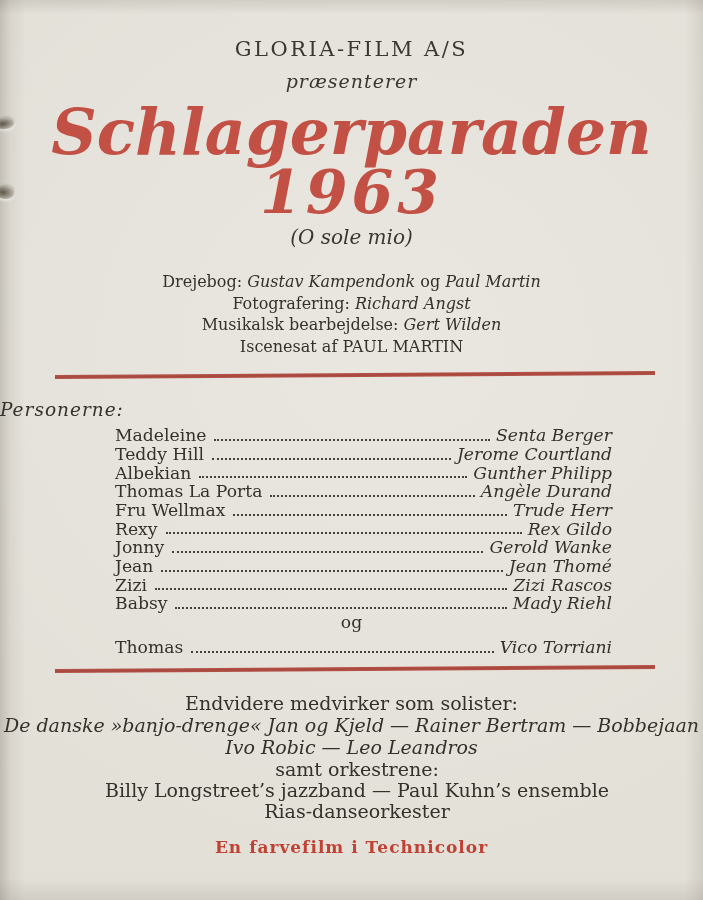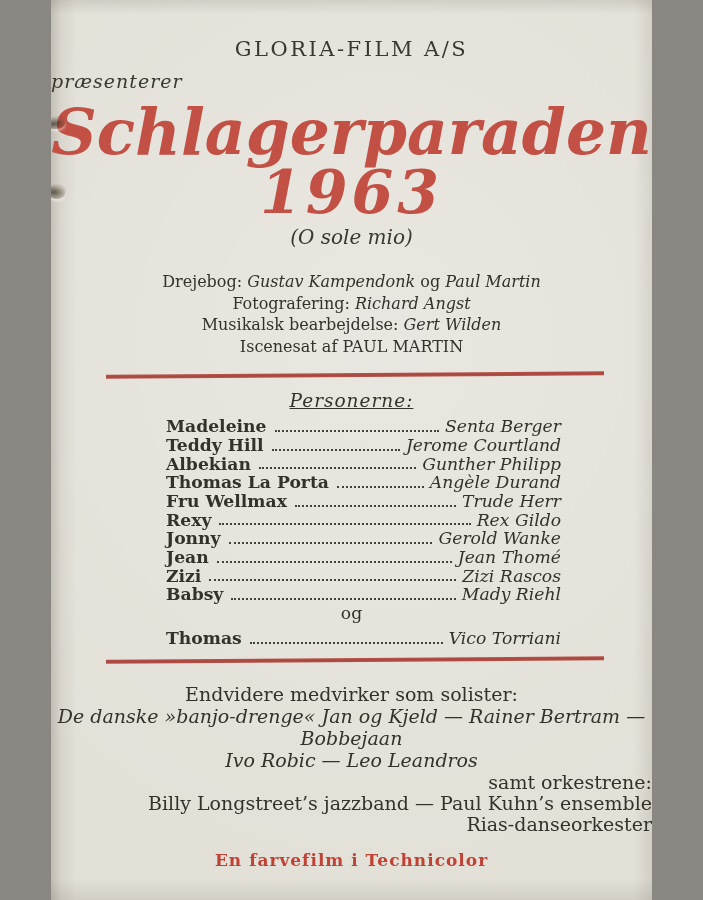--- a/index.html
+++ b/index.html
@@ -1,18 +1,18 @@
 <!DOCTYPE html>
 <html><head>
 <meta charset="utf-8">
 <style>
   html,body{margin:0;padding:0;background:#8a8782;}
   .page{
     position:relative;
-    width:601px;height:900px;
+    width:703px;height:900px;
     margin:0 auto;
     overflow:hidden;
     background:
       radial-gradient(ellipse 130% 95% at 55% 38%, rgba(255,255,255,0.22), rgba(0,0,0,0) 65%),
       linear-gradient(90deg, rgba(55,45,30,0.20) 0px, rgba(55,45,30,0.07) 10px, rgba(0,0,0,0) 26px),
       linear-gradient(180deg, rgba(55,45,30,0.12) 0px, rgba(0,0,0,0) 14px),
       linear-gradient(270deg, rgba(55,45,30,0.10) 0px, rgba(0,0,0,0) 18px),
       linear-gradient(0deg, rgba(55,45,30,0.10) 0px, rgba(0,0,0,0) 22px),
       #e3e0d8;
     font-family:"DejaVu Serif","Liberation Serif",serif;
@@ -26,21 +26,21 @@
   .staple.s1{top:118px;transform:rotate(-8deg);}
   .staple.s2{top:186px;transform:rotate(5deg);height:13px;}
 
   .producer{
     margin:38px 0 0;
     text-align:center;
     font-size:21px;letter-spacing:2.5px;line-height:1.1;
     color:#3a372f;
   }
   .presents{
-    margin-top:9px;
+    margin-top:9px;text-align:center;
     font-style:italic;font-size:19px;letter-spacing:1px;color:#3a372f;
   }
   .title-line1{
     margin-top:9px;text-align:center;
     font-size:63px;font-weight:bold;font-style:italic;
     line-height:1.0;letter-spacing:0px;
     color:#c25044;
   }
   .title-line2{
     margin-top:-2px;text-align:center;
@@ -58,43 +58,43 @@
   }
   .credits .nm{font-style:italic;}
   .rule{
     height:4px;margin:0 48px 0 55px;
     background:linear-gradient(180deg,#b5544a,#a8473d 55%,#b5544a);
     transform:rotate(-0.4deg);
   }
   .rule.r1{margin-top:16px;}
   .rule.r2{margin-top:10px;}
   .cast-heading{
-    margin-top:13px;text-align:center;
-    font-style:italic;font-size:18.5px;letter-spacing:1px;color:#35322c;text-decoration:underline;
+    margin-top:22px;text-align:left;
+    font-style:italic;font-size:18.5px;letter-spacing:1px;color:#35322c;
   }
   .cast{
     margin:6px 91px 0 115px;
     font-size:17.2px;line-height:18.7px;
   }
   .cast-row{display:flex;align-items:flex-end;}
-  .cast-row .role{white-space:nowrap;font-weight:bold;}
+  .cast-row .role{white-space:nowrap;}
   .cast-row .leader{
     flex:1;margin:0 6px 4px 8px;
     border-bottom:2px dotted #45413a;
     min-width:30px;
   }
   .cast-row .actor{white-space:nowrap;font-style:italic;}
   .cast-divider{text-align:center;font-size:17.2px;line-height:18.7px;}
   .soloists{
     margin-top:21px;text-align:center;
     font-size:19px;line-height:22px;color:#34312b;
   }
   .soloists .it{font-style:italic;}
   .orchestras{
-    margin-top:1px;text-align:right;
+    margin-top:1px;text-align:center;
     font-size:19px;line-height:21px;color:#34312b;margin-left:11px;
   }
   .tagline{
     margin-top:15px;text-align:center;
     font-size:17px;font-weight:bold;letter-spacing:1px;
     color:#c04234;
   }
 </style>
 </head>
 <body>

